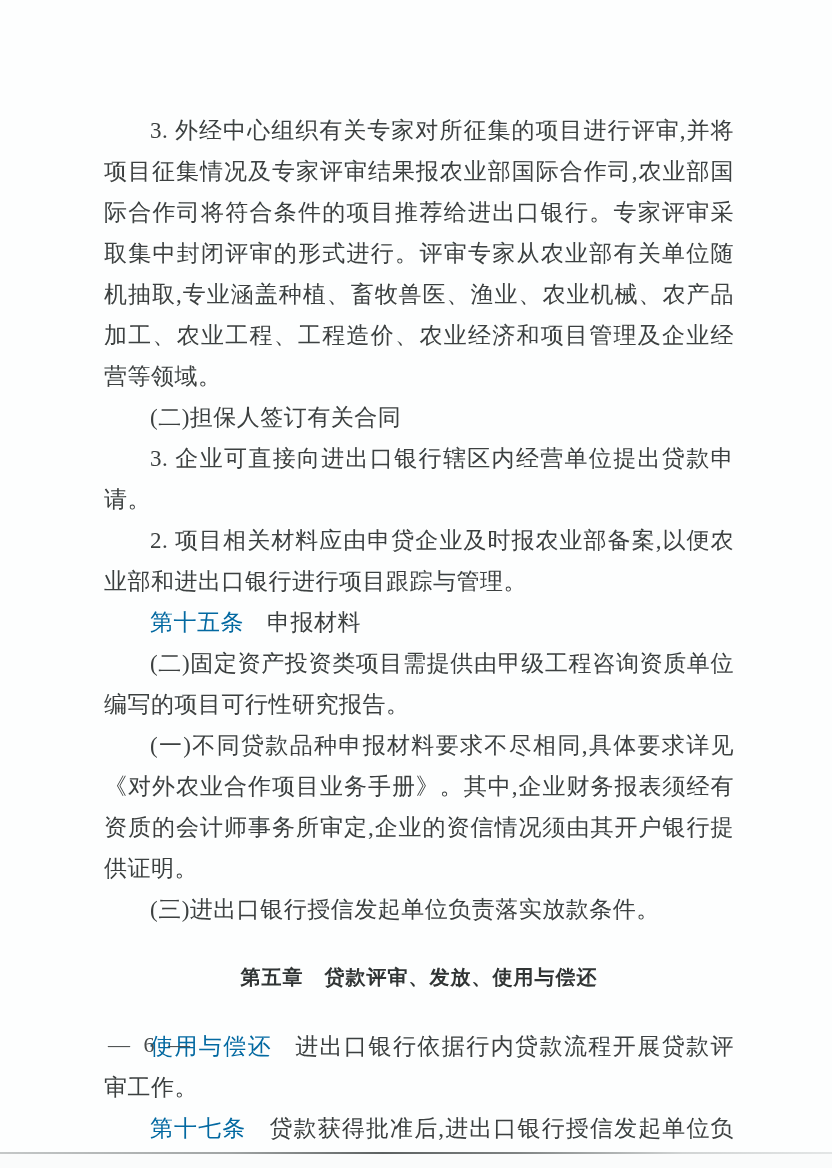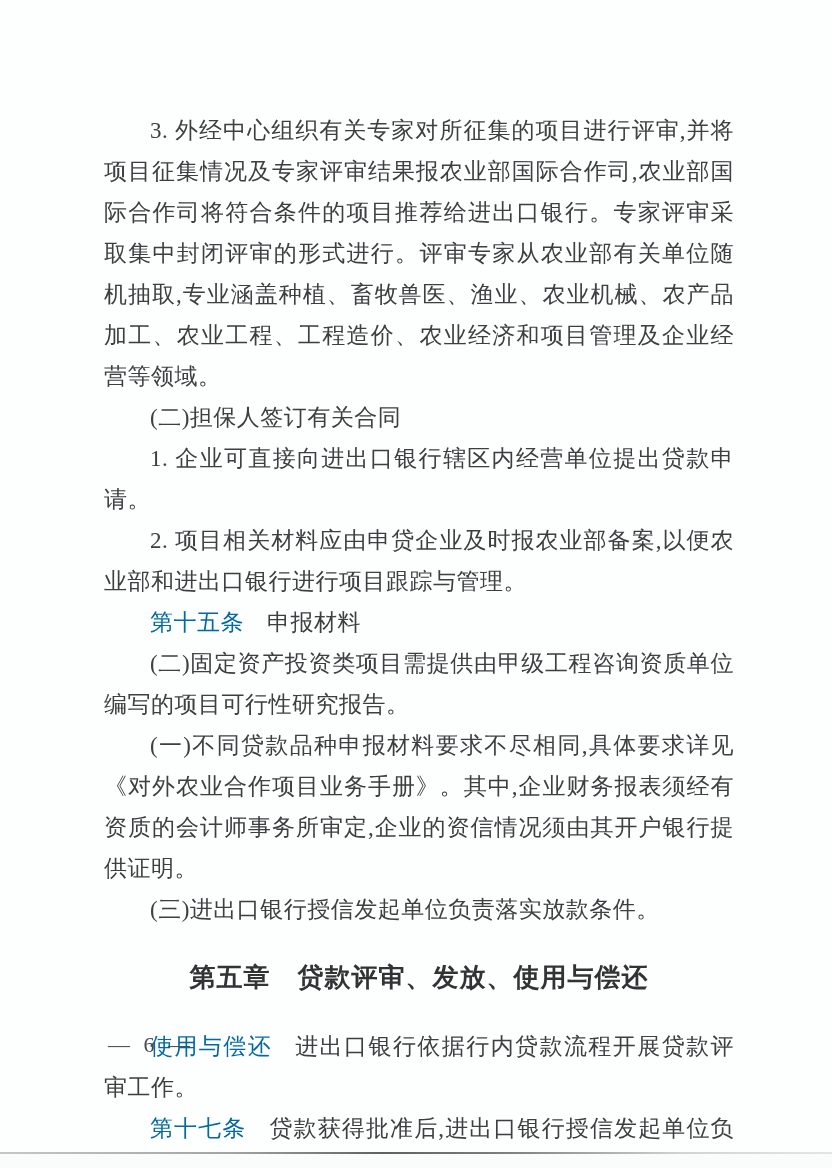--- a/index.html
+++ b/index.html
@@ -30,21 +30,21 @@
     text-indent: 2em;
   }
   .article-label {
     font-family: "Liberation Sans", "DejaVu Sans", sans-serif;
     font-weight: 400;
     color: #0369a1;
     margin-right: 1em;
   }
   .chapter {
     margin: 26px 0 28px;
-    font-size: 26px;
+    font-size: 20px;
     line-height: 42px;
     font-weight: 700;
     font-family: "Liberation Sans", "DejaVu Sans", sans-serif;
     color: #303434;
     text-align: center;
     letter-spacing: 1px;
   }
   .page-number {
     position: absolute;
     left: 108px; top: 1032px;
@@ -74,21 +74,21 @@
 </head>
 <body>
 
 <div class="page">
   <main class="content">
 
     <p class="para">3. 外经中心组织有关专家对所征集的项目进行评审,并将项目征集情况及专家评审结果报农业部国际合作司,农业部国际合作司将符合条件的项目推荐给进出口银行。专家评审采取集中封闭评审的形式进行。评审专家从农业部有关单位随机抽取,专业涵盖种植、畜牧兽医、渔业、农业机械、农产品加工、农业工程、工程造价、农业经济和项目管理及企业经营等领域。</p>
 
     <p class="para">(二)担保人签订有关合同</p>
 
-    <p class="para">1. 企业可直接向进出口银行辖区内经营单位提出贷款申请。</p>
+    <p class="para">3. 企业可直接向进出口银行辖区内经营单位提出贷款申请。</p>
 
     <p class="para">2. 项目相关材料应由申贷企业及时报农业部备案,以便农业部和进出口银行进行项目跟踪与管理。</p>
 
     <p class="para">
       <span class="article-label">第十五条</span><span class="article-text">申报材料</span>
     </p>
 
     <p class="para">(二)固定资产投资类项目需提供由甲级工程咨询资质单位编写的项目可行性研究报告。</p>
 
     <p class="para">(一)不同贷款品种申报材料要求不尽相同,具体要求详见《对外农业合作项目业务手册》。其中,企业财务报表须经有资质的会计师事务所审定,企业的资信情况须由其开户银行提供证明。</p>

